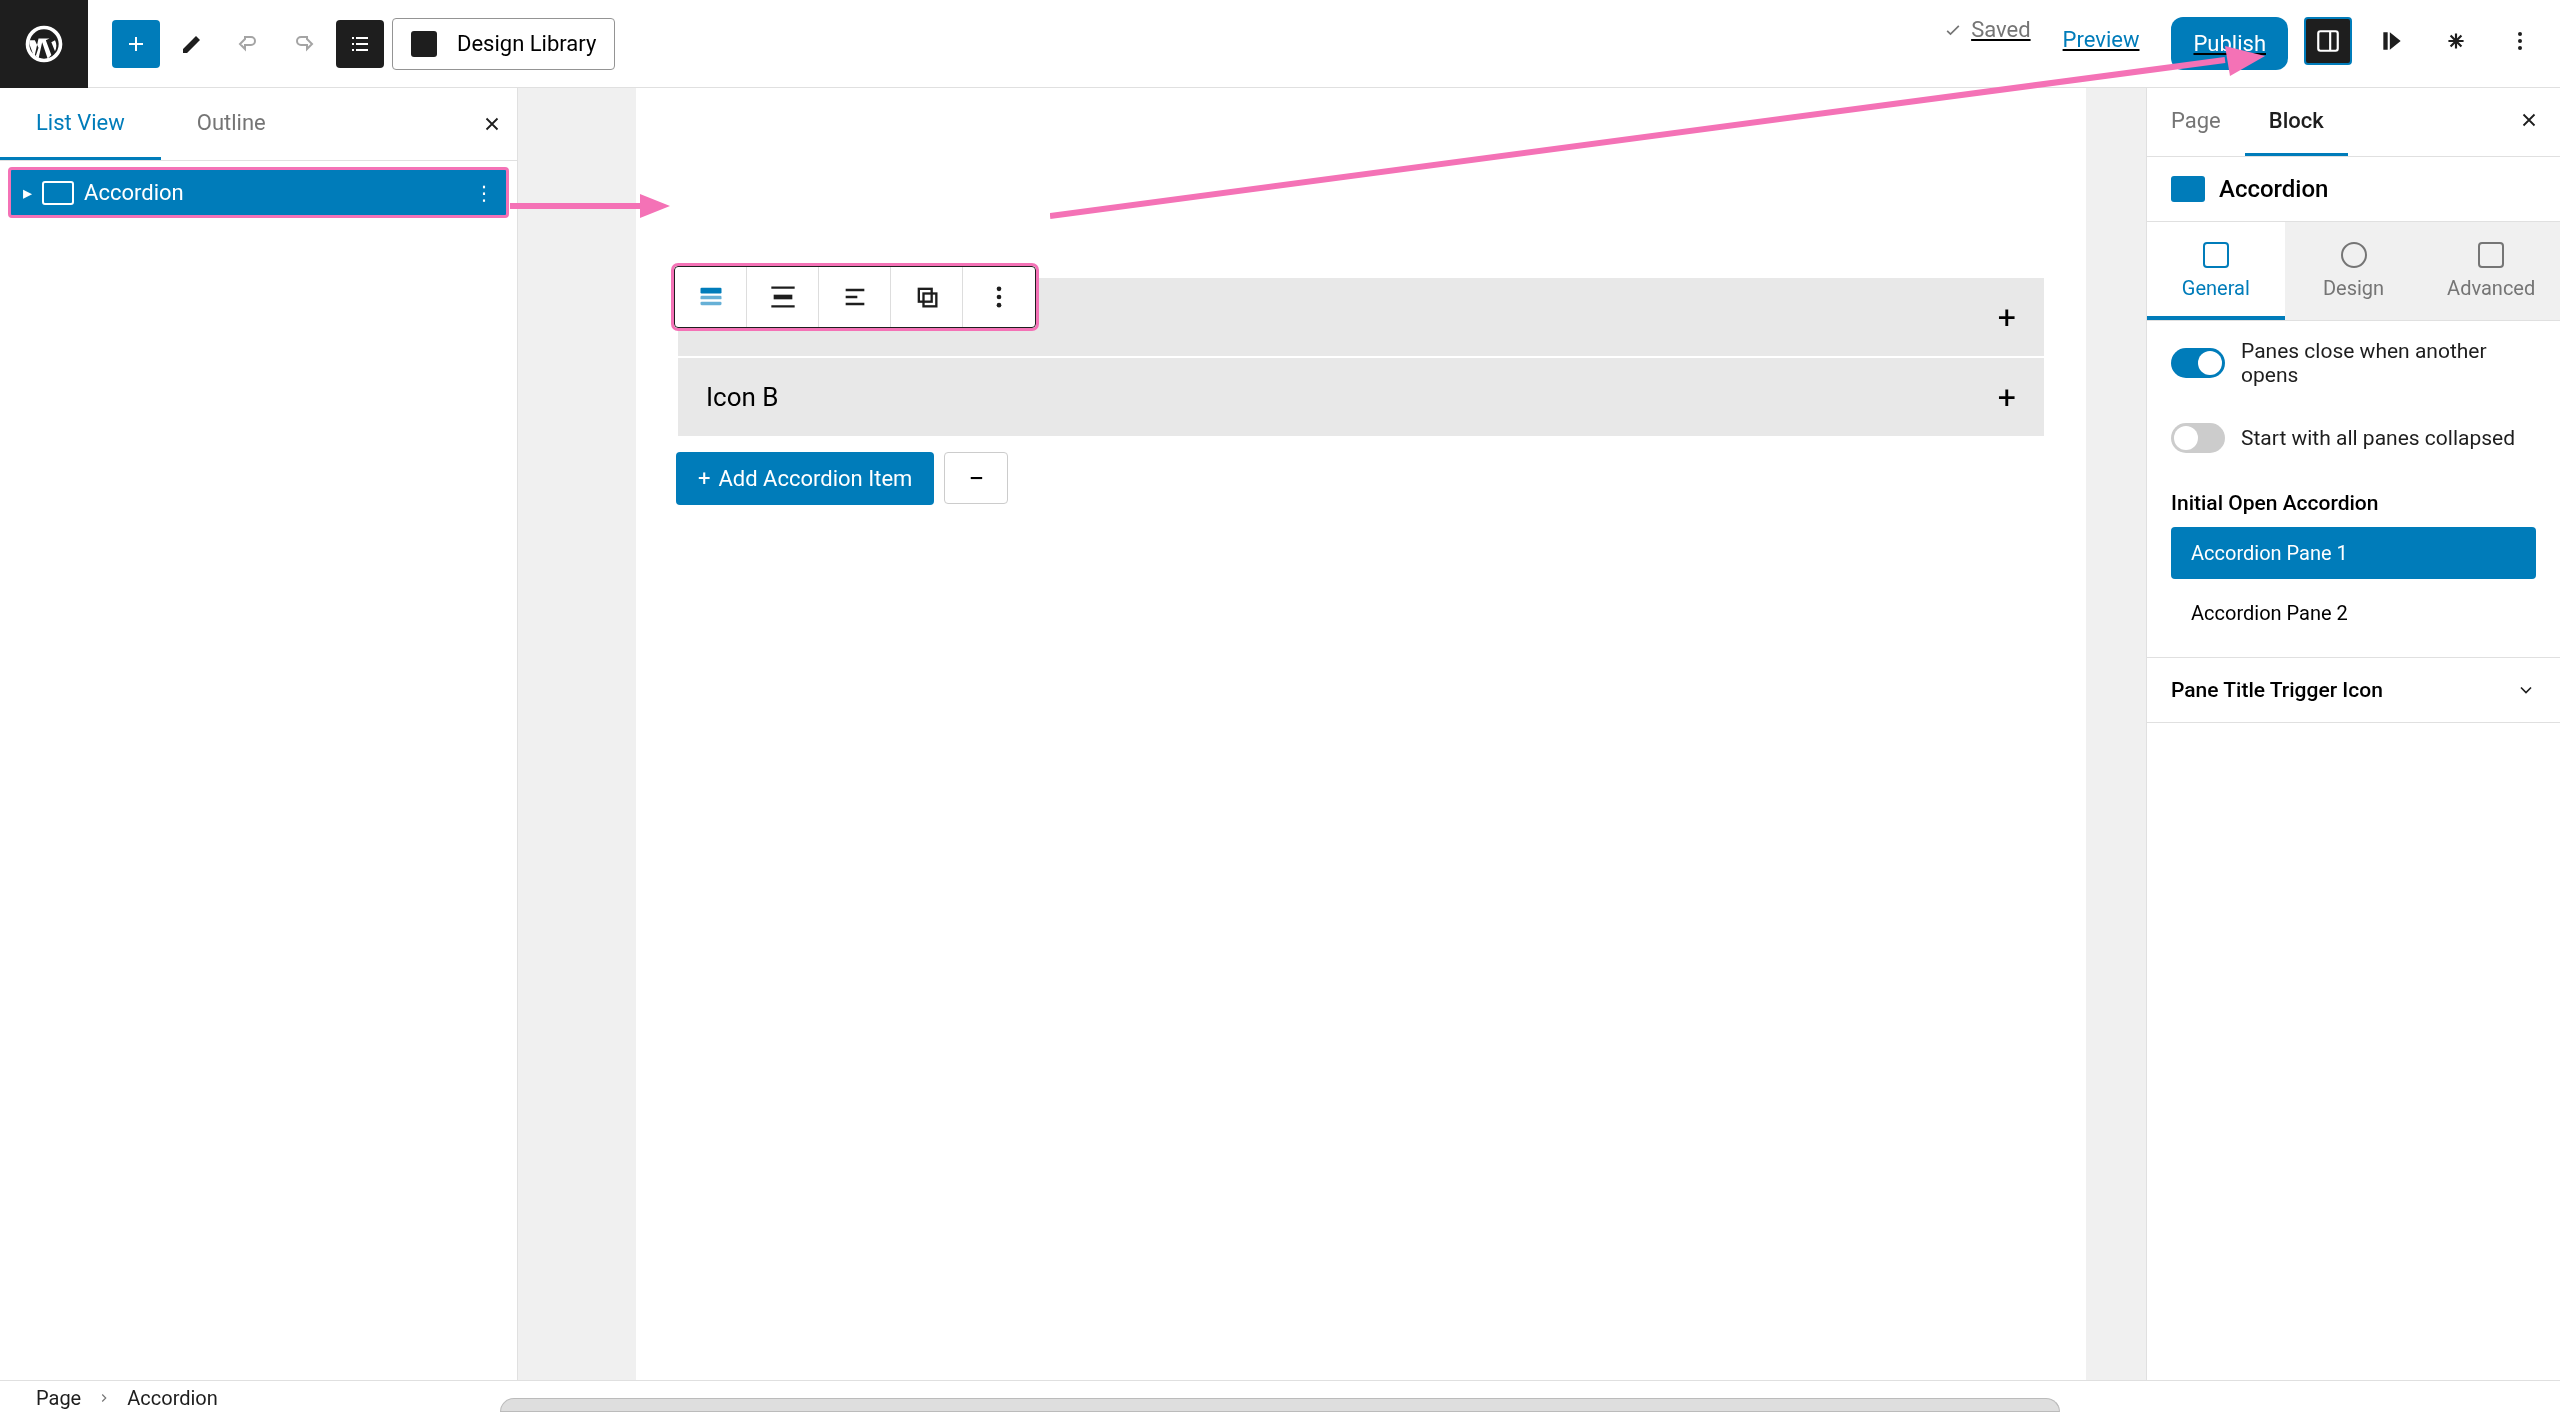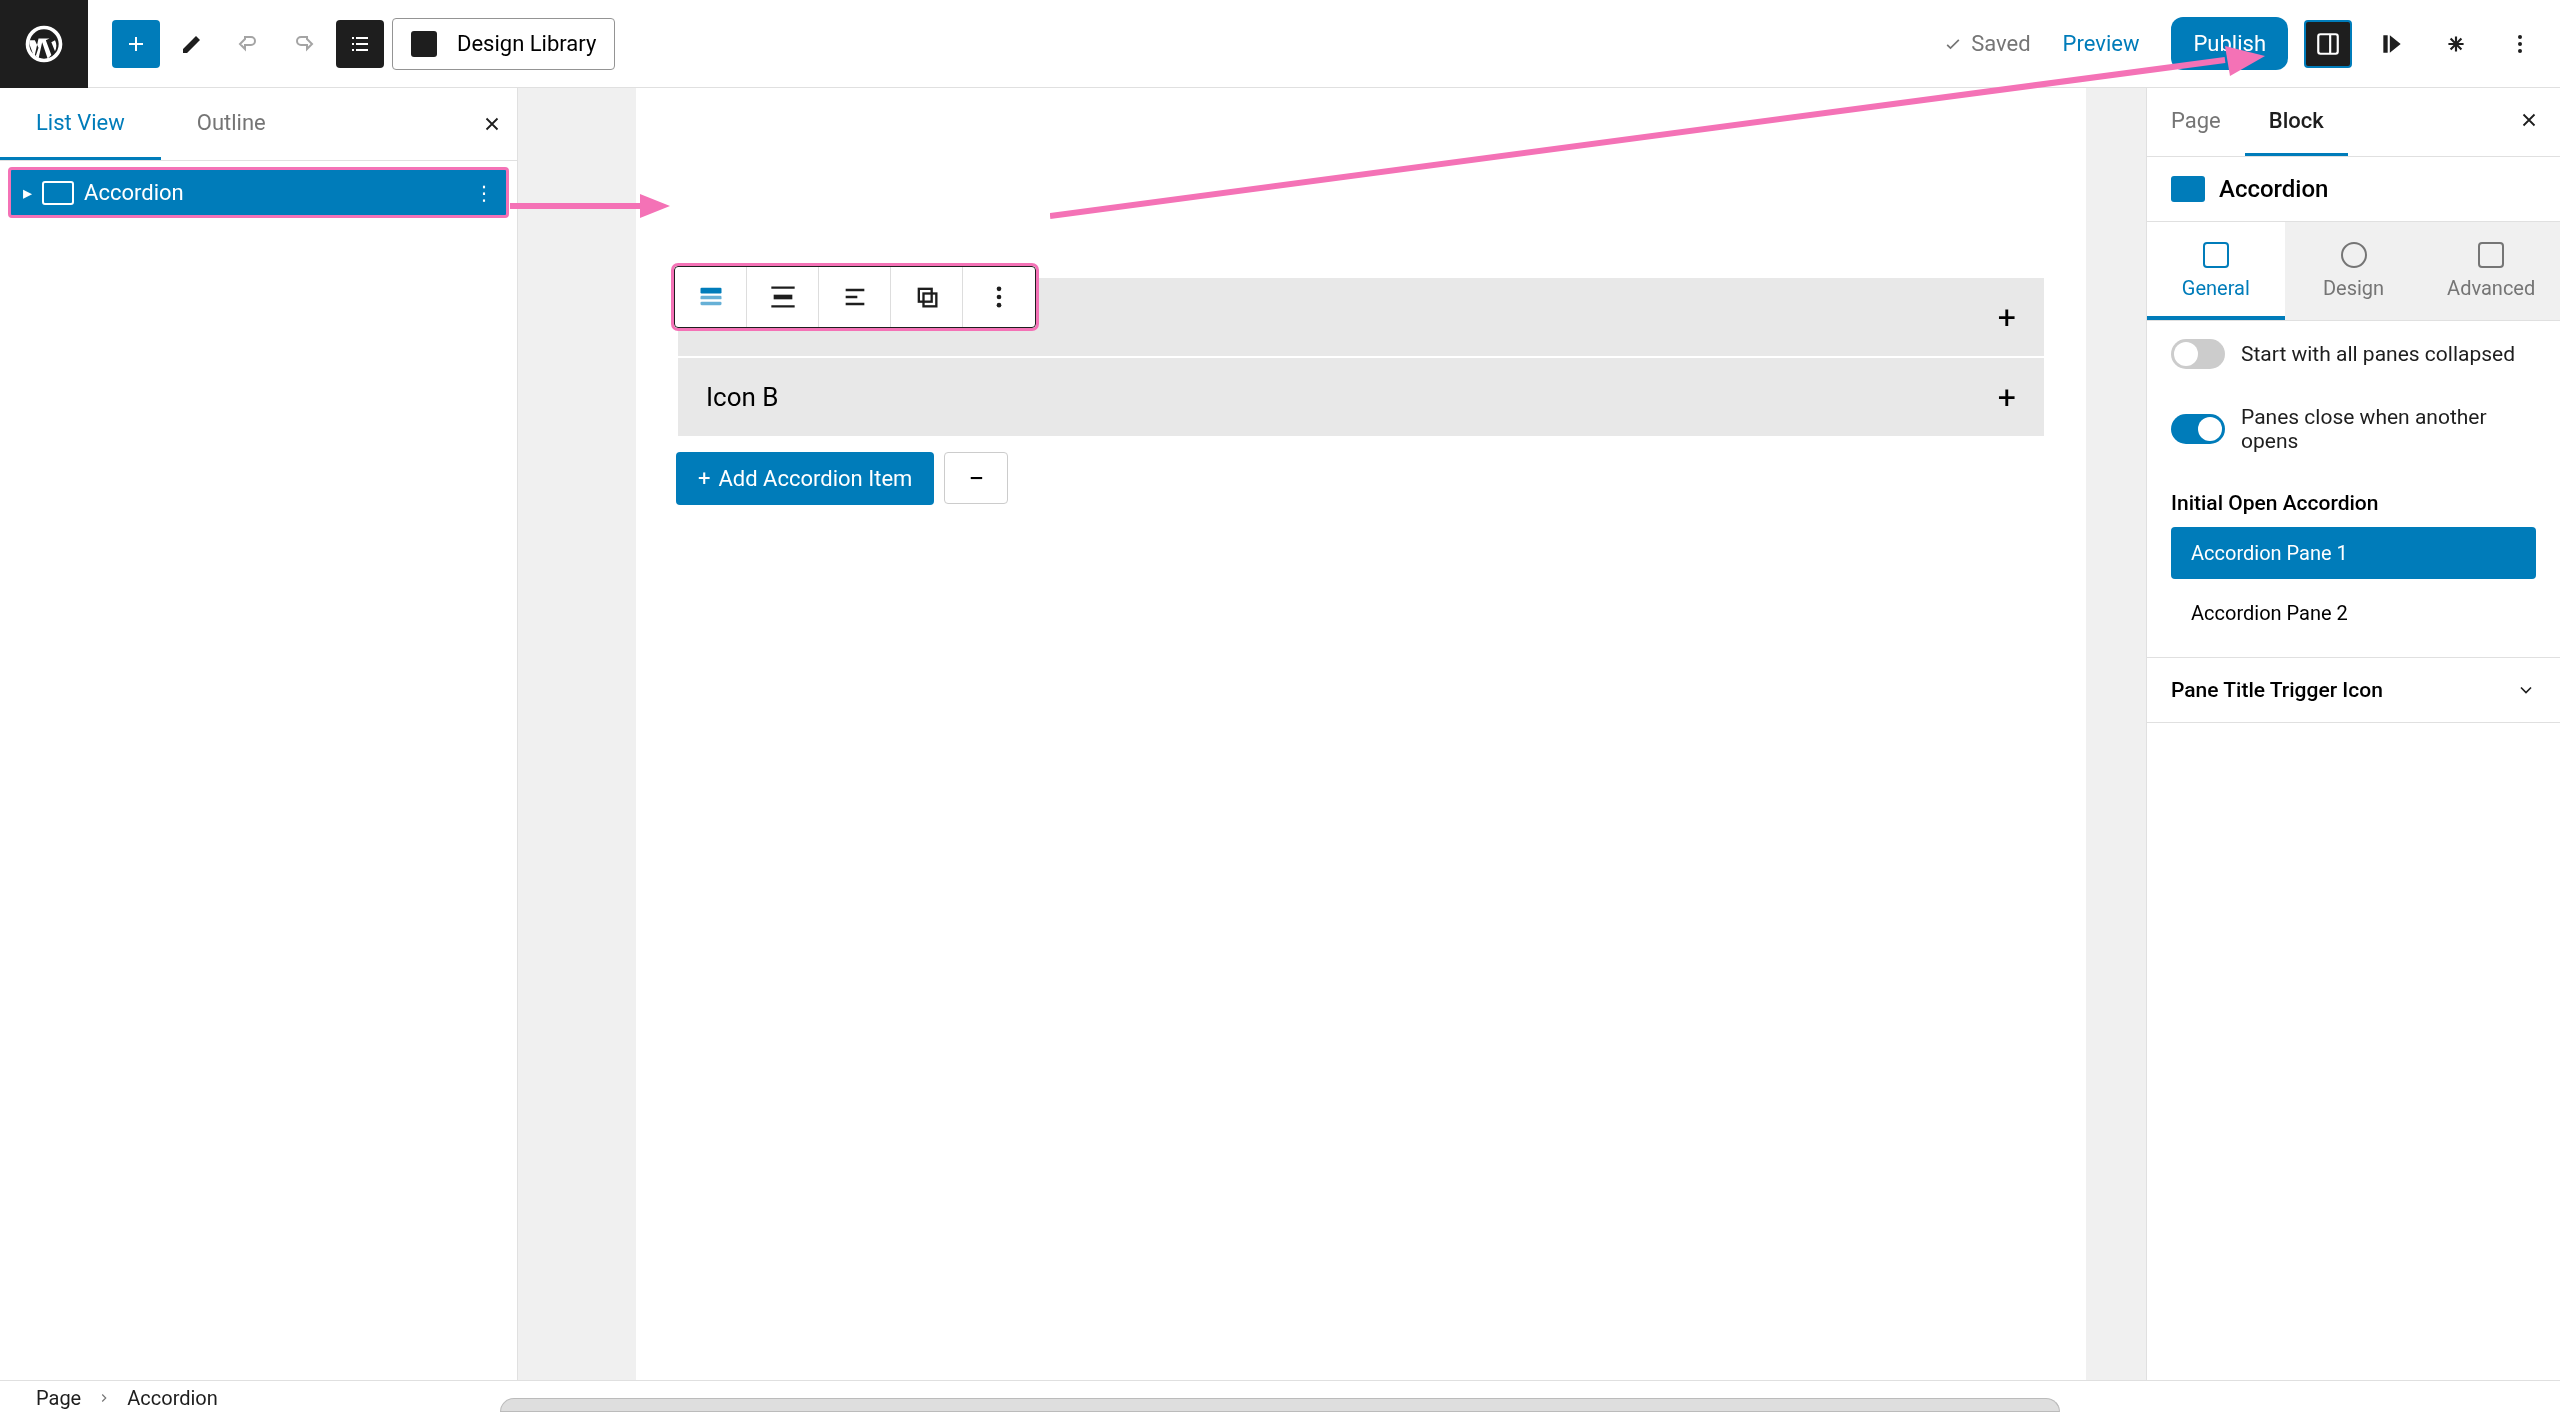--- a/index.html
+++ b/index.html
@@ -8,21 +8,21 @@
 
 .topbar { height: 88px; background: #fff; border-bottom: 1px solid #e0e0e0; display: flex; align-items: center; padding: 0 16px 0 0; }
 .wp-logo { width: 88px; height: 88px; background: #1e1e1e; display: flex; align-items: center; justify-content: center; }
 .wp-logo svg { width: 44px; height: 44px; fill: #fff; }
 .toolbar-left { display: flex; align-items: center; gap: 8px; padding-left: 24px; }
 .btn-icon { width: 48px; height: 48px; border: none; background: transparent; border-radius: 4px; display: flex; align-items: center; justify-content: center; cursor: pointer; }
 .btn-add { background: #007cba; color: #fff; }
 .btn-listview { background: #1e1e1e; color: #fff; }
 .btn-design-library { height: 52px; border: 1px solid #949494; background: #fff; border-radius: 4px; display: flex; align-items: center; gap: 20px; padding: 0 18px; cursor: pointer; font-size: 22px; }
 .btn-design-library .stub-icon { width: 26px; height: 26px; background: #1e1e1e; border-radius: 3px; }
-.toolbar-right { margin-left: auto; display: flex; align-items: center; gap: 16px; }
+.toolbar-right { margin-left: auto; display: flex; align-items: flex-start; gap: 16px; text-decoration: underline; }
 .saved { display: flex; align-items: center; gap: 8px; color: #757575; font-size: 22px; }
 .link { color: #007cba; font-size: 22px; padding: 10px 16px; cursor: pointer; }
 .btn-publish { background: #007cba; color: #fff; border: none; padding: 14px 22px; border-radius: 12px; font-size: 22px; cursor: pointer; }
 .btn-settings-active { border: 2px solid #007cba; background: #1e1e1e; color: #fff; }
 
 
 .left-panel { position: absolute; top: 88px; left: 0; width: 518px; bottom: 34px; border-right: 1px solid #e0e0e0; display: flex; flex-direction: column; }
 .left-tabs { display: flex; border-bottom: 1px solid #e0e0e0; }
 .left-tab { flex: 0 0 auto; padding: 22px 36px; font-size: 22px; color: #757575; cursor: pointer; border-bottom: 3px solid transparent; }
 .left-tab.active { color: #007cba; border-bottom-color: #007cba; }
@@ -200,30 +200,30 @@
     <div class="rp-subtab">
       <span class="sub-icon" style="border-radius:50%"></span>
       <span>Design</span>
     </div>
     <div class="rp-subtab">
       <span class="sub-icon"></span>
       <span>Advanced</span>
     </div>
   </div>
   <div class="toggle-row">
+    <div class="toggle on">
+        <div class="knob"></div>
+      </div>
+    <div class="toggle-label">Panes close when another opens</div>
+  </div>
+  <div class="toggle-row">
     <div class="toggle">
         <div class="knob"></div>
       </div>
     <div class="toggle-label">Start with all panes collapsed</div>
-  </div>
-  <div class="toggle-row">
-    <div class="toggle on">
-        <div class="knob"></div>
-      </div>
-    <div class="toggle-label">Panes close when another opens</div>
   </div>
   <div class="section-header">Initial Open Accordion</div>
   <div class="pill-options">
     <div class="pill active">Accordion Pane 1</div>
     <div class="pill">Accordion Pane 2</div>
   </div>
   <div class="accordion-section">
     <span>Pane Title Trigger Icon</span>
     <svg width="20" height="20" viewBox="0 0 24 24" fill="none" stroke="#1e1e1e" stroke-width="2">
         <path d="M6 9l6 6 6-6"></path>

